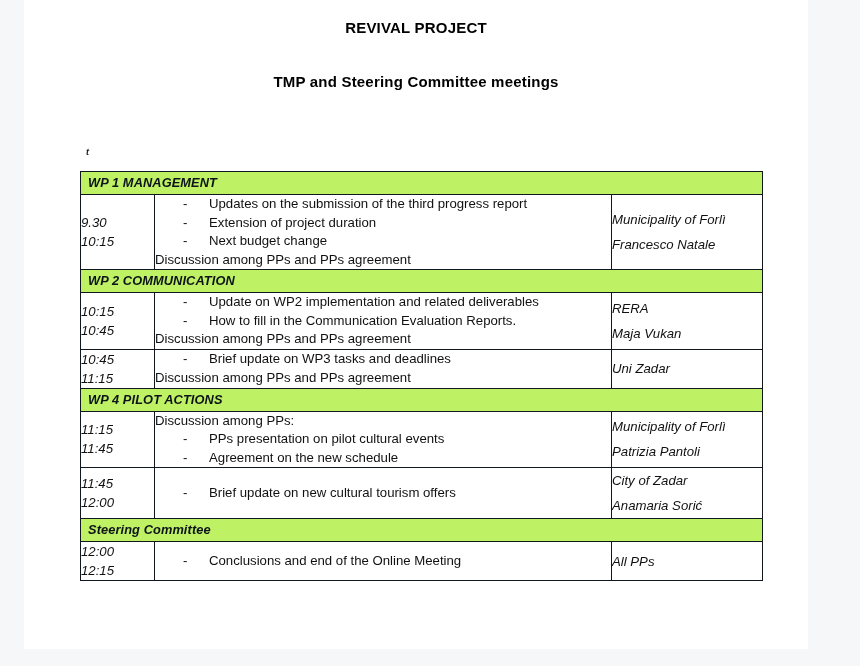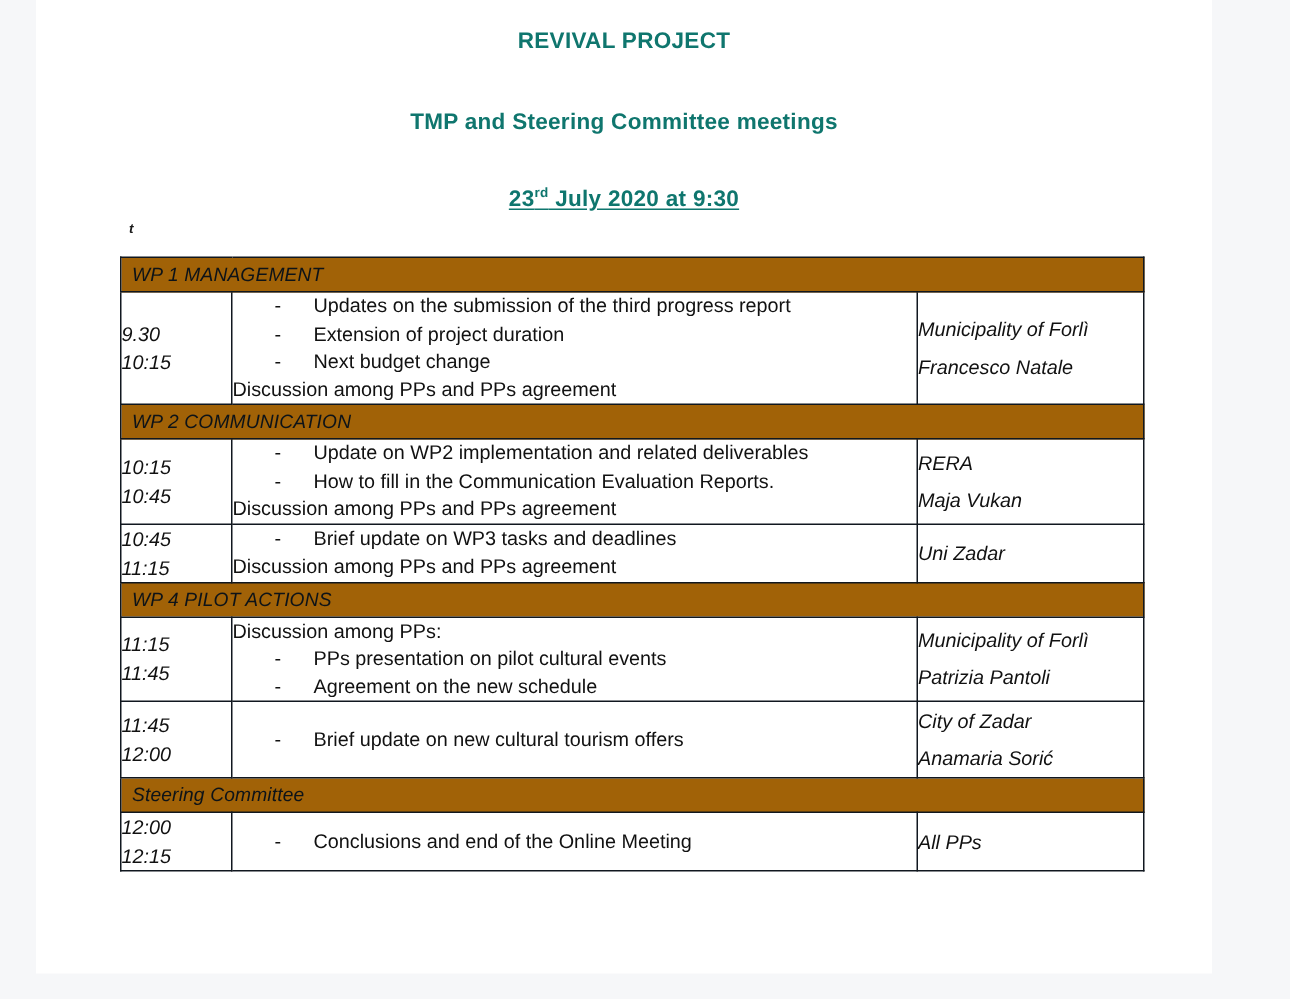--- a/index.html
+++ b/index.html
@@ -21,21 +21,21 @@
     height: 649px;
     background: #ffffff;
   }
   .titles {
     padding-top: 8px;
   }
   .doc-title {
     text-align: center;
     font-weight: bold;
     font-size: 15px;
-    color: #0f766e;
+    color: #000000;
     letter-spacing: 0.2px;
   }
   .t1 { margin-top: 11px; }
   .t2 { margin-top: 37px; }
   .t3 { margin-top: 34px; }
   .t3 .u {
     text-decoration: underline;
     text-underline-offset: 2px;
   }
   sup {
@@ -68,23 +68,23 @@
     padding: 0;
     vertical-align: middle;
     font-size: 13.2px;
     color: #111;
   }
   col.c-time  { width: 74px; }
   col.c-topic { width: 457px; }
   col.c-resp  { width: 151px; }
 
   tr.section-row td {
-    background: #a16207;
+    background: #bef264;
     font-style: italic;
-    font-weight: normal;
+    font-weight: bold;
     font-size: 12.8px;
     padding: 3px 1px 4px 7px;
     letter-spacing: 0.1px;
     color: #0d1318;
   }
   td.time {
     text-align: left;
     font-style: italic;
     font-size: 13px;
     line-height: 19px;
@@ -121,21 +121,20 @@
   .resp-line { display: block; font-style: italic; }
 </style>
 </head>
 <body>
 
 <div class="page">
 
   <div class="titles">
     <div class="doc-title t1">REVIVAL PROJECT</div>
     <div class="doc-title t2">TMP and Steering Committee meetings</div>
-    <div class="doc-title t3"><span class="u"><span>23</span><sup>rd</sup><span> July 2020 at 9:30</span></span></div>
   </div>
 
   <div class="stray-char">t</div>
 
   <div class="agenda-wrap">
     <table class="agenda">
       <colgroup>
         <col class="c-time">
         <col class="c-topic">
         <col class="c-resp">

